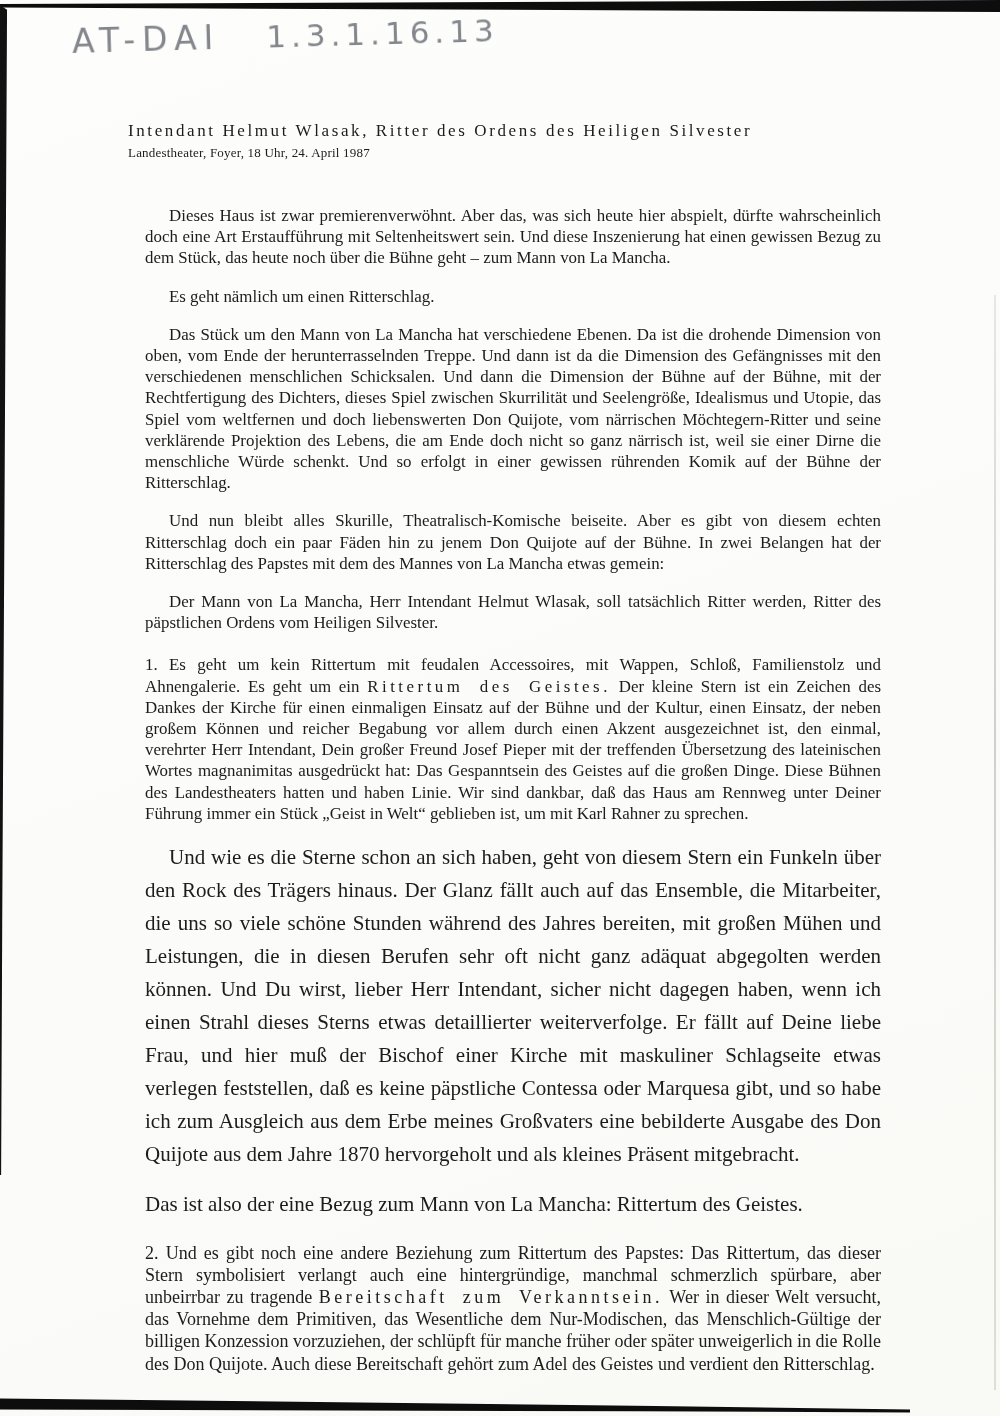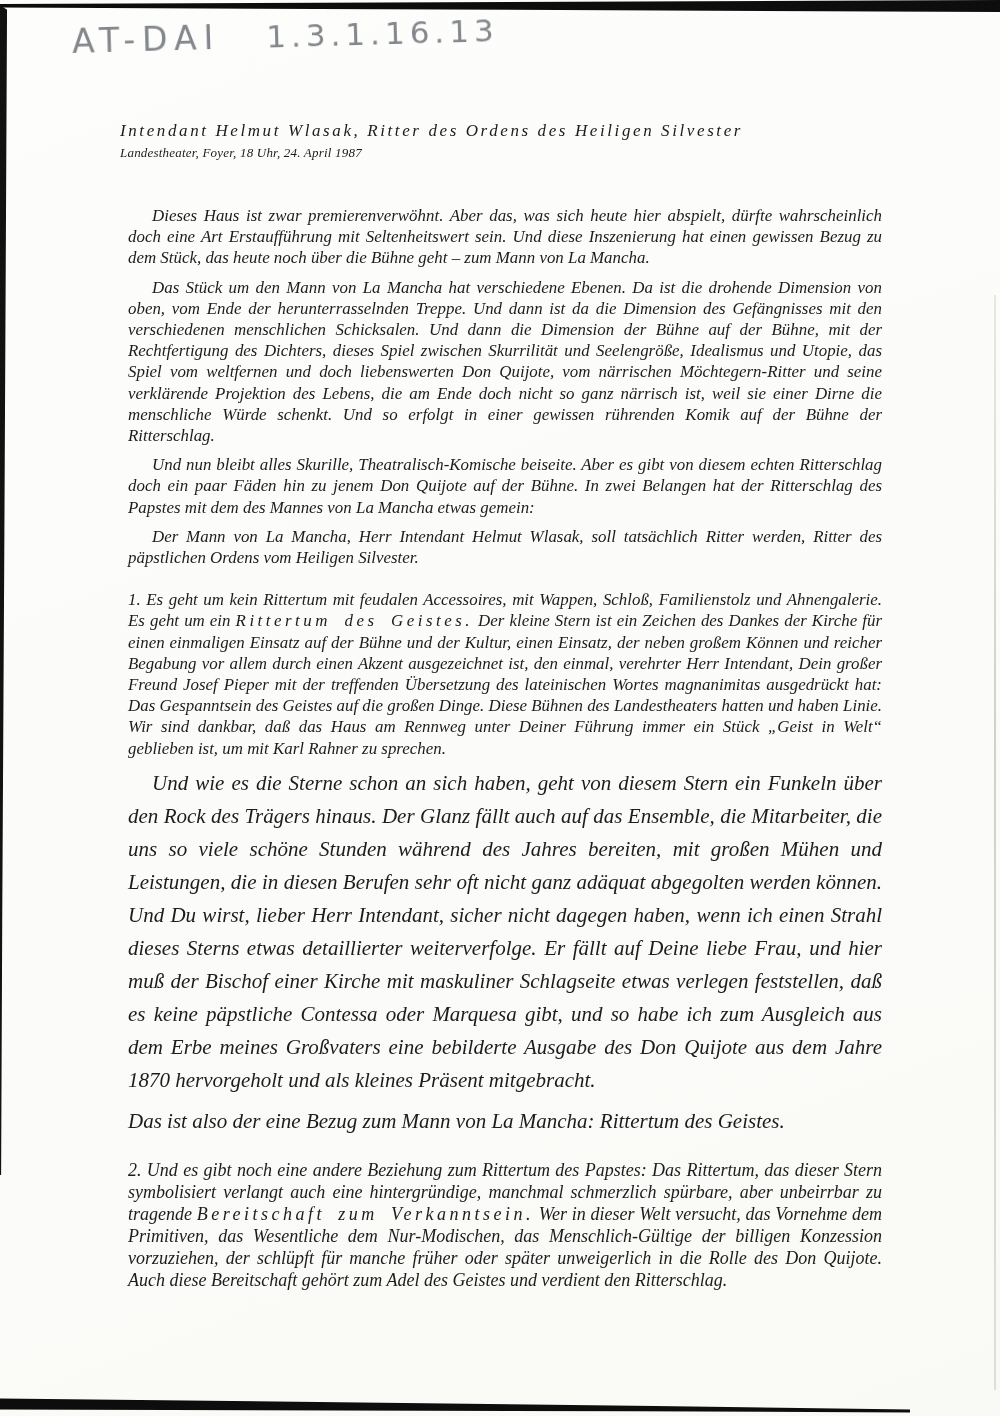--- a/index.html
+++ b/index.html
@@ -41,31 +41,31 @@
     font-size: 33px; font-weight: 400;
     color: #83878c;
     transform: rotate(-1.6deg);
     letter-spacing: 7px;
     white-space: nowrap;
     filter: blur(0.3px);
   }
   .annotation .num { margin-left: 46px; letter-spacing: 5px; font-size: 31px; }
   
   .doc {
-    position: absolute; left: 120px; top: 120px; width: 770px; font-style: italic;
+    position: absolute; left: 128px; top: 120px; width: 770px;
   }
   .header-line1 {
     font-size: 17px; line-height: 22px; letter-spacing: 2.6px;
     white-space: nowrap;
   }
   .header-line2 {
     font-size: 13px; line-height: 22px; letter-spacing: 0.2px;
   }
   .doc-body { margin-top: 41px; }
-  p { margin: 8px; text-align: justify; }
+  p { margin: 17px; text-align: justify; }
   p.sec-a { font-size: 16.9px; line-height: 21.2px; }
   p.sec-b { font-size: 21px; line-height: 33px; }
   p.sec-c { font-size: 18px; line-height: 22.1px; }
   p.ind { text-indent: 24px; }
   p.gap { margin-top: 21px; }
   .sperr { letter-spacing: 3.5px; word-spacing: 5px; }
 </style>
 </head>
 <body>
 
@@ -82,20 +82,21 @@
 
   <div class="doc">
 
     <div class="doc-header">
       <div class="header-line1">Intendant Helmut Wlasak, Ritter des Ordens des Heiligen Silvester</div>
       <div class="header-line2">Landestheater, Foyer, 18 Uhr, 24. April 1987</div>
     </div>
 
     <div class="doc-body">
       <p class="sec-a ind">Dieses Haus ist zwar premierenverwöhnt. Aber das, was sich heute hier abspielt, dürfte wahrscheinlich doch eine Art Erstaufführung mit Seltenheitswert sein. Und diese Inszenierung hat einen gewissen Bezug zu dem Stück, das heute noch über die Bühne geht – zum Mann von La Mancha.</p>
+      <p class="sec-a ind">Es geht nämlich um einen Ritterschlag.</p>
       <p class="sec-a ind">Das Stück um den Mann von La Mancha hat verschiedene Ebenen. Da ist die drohende Dimension von oben, vom Ende der herunterrasselnden Treppe. Und dann ist da die Dimension des Gefängnisses mit den verschiedenen menschlichen Schicksalen. Und dann die Dimension der Bühne auf der Bühne, mit der Rechtfertigung des Dichters, dieses Spiel zwischen Skurrilität und Seelengröße, Idealismus und Utopie, das Spiel vom weltfernen und doch liebenswerten Don Quijote, vom närrischen Möchtegern-Ritter und seine verklärende Projektion des Lebens, die am Ende doch nicht so ganz närrisch ist, weil sie einer Dirne die menschliche Würde schenkt. Und so erfolgt in einer gewissen rührenden Komik auf der Bühne der Ritterschlag.</p>
       <p class="sec-a ind">Und nun bleibt alles Skurille, Theatralisch-Komische beiseite. Aber es gibt von diesem echten Ritterschlag doch ein paar Fäden hin zu jenem Don Quijote auf der Bühne. In zwei Belangen hat der Ritterschlag des Papstes mit dem des Mannes von La Mancha etwas gemein:</p>
       <p class="sec-a ind">Der Mann von La Mancha, Herr Intendant Helmut Wlasak, soll tatsächlich Ritter werden, Ritter des päpstlichen Ordens vom Heiligen Silvester.</p>
 
       <p class="sec-a gap"><span>1. Es geht um kein Rittertum mit feudalen Accessoires, mit Wappen, Schloß, Familienstolz und Ahnengalerie. Es geht um ein </span><span class="sperr">Rittertum des Geistes.</span><span> Der kleine Stern ist ein Zeichen des Dankes der Kirche für einen einmaligen Einsatz auf der Bühne und der Kultur, einen Einsatz, der neben großem Können und reicher Begabung vor allem durch einen Akzent ausgezeichnet ist, den einmal, verehrter Herr Intendant, Dein großer Freund Josef Pieper mit der treffenden Übersetzung des lateinischen Wortes magnanimitas ausgedrückt hat: Das Gespanntsein des Geistes auf die großen Dinge. Diese Bühnen des Landestheaters hatten und haben Linie. Wir sind dankbar, daß das Haus am Rennweg unter Deiner Führung immer ein Stück „Geist in Welt“ geblieben ist, um mit Karl Rahner zu sprechen.</span></p>
 
       <p class="sec-b ind">Und wie es die Sterne schon an sich haben, geht von diesem Stern ein Funkeln über den Rock des Trägers hinaus. Der Glanz fällt auch auf das Ensemble, die Mitarbeiter, die uns so viele schöne Stunden während des Jahres bereiten, mit großen Mühen und Leistungen, die in diesen Berufen sehr oft nicht ganz adäquat abgegolten werden können. Und Du wirst, lieber Herr Intendant, sicher nicht dagegen haben, wenn ich einen Strahl dieses Sterns etwas detaillierter weiterverfolge. Er fällt auf Deine liebe Frau, und hier muß der Bischof einer Kirche mit maskuliner Schlagseite etwas verlegen feststellen, daß es keine päpstliche Contessa oder Marquesa gibt, und so habe ich zum Ausgleich aus dem Erbe meines Großvaters eine bebilderte Ausgabe des Don Quijote aus dem Jahre 1870 hervorgeholt und als kleines Präsent mitgebracht.</p>
       <p class="sec-b">Das ist also der eine Bezug zum Mann von La Mancha: Rittertum des Geistes.</p>
 
       <p class="sec-c gap"><span>2. Und es gibt noch eine andere Beziehung zum Rittertum des Papstes: Das Rittertum, das dieser Stern symbolisiert verlangt auch eine hintergründige, manchmal schmerzlich spürbare, aber unbeirrbar zu tragende </span><span class="sperr">Bereitschaft zum Verkanntsein.</span><span> Wer in dieser Welt versucht, das Vornehme dem Primitiven, das Wesentliche dem Nur-Modischen, das Menschlich-Gültige der billigen Konzession vorzuziehen, der schlüpft für manche früher oder später unweigerlich in die Rolle des Don Quijote. Auch diese Bereitschaft gehört zum Adel des Geistes und verdient den Ritterschlag.</span></p>

